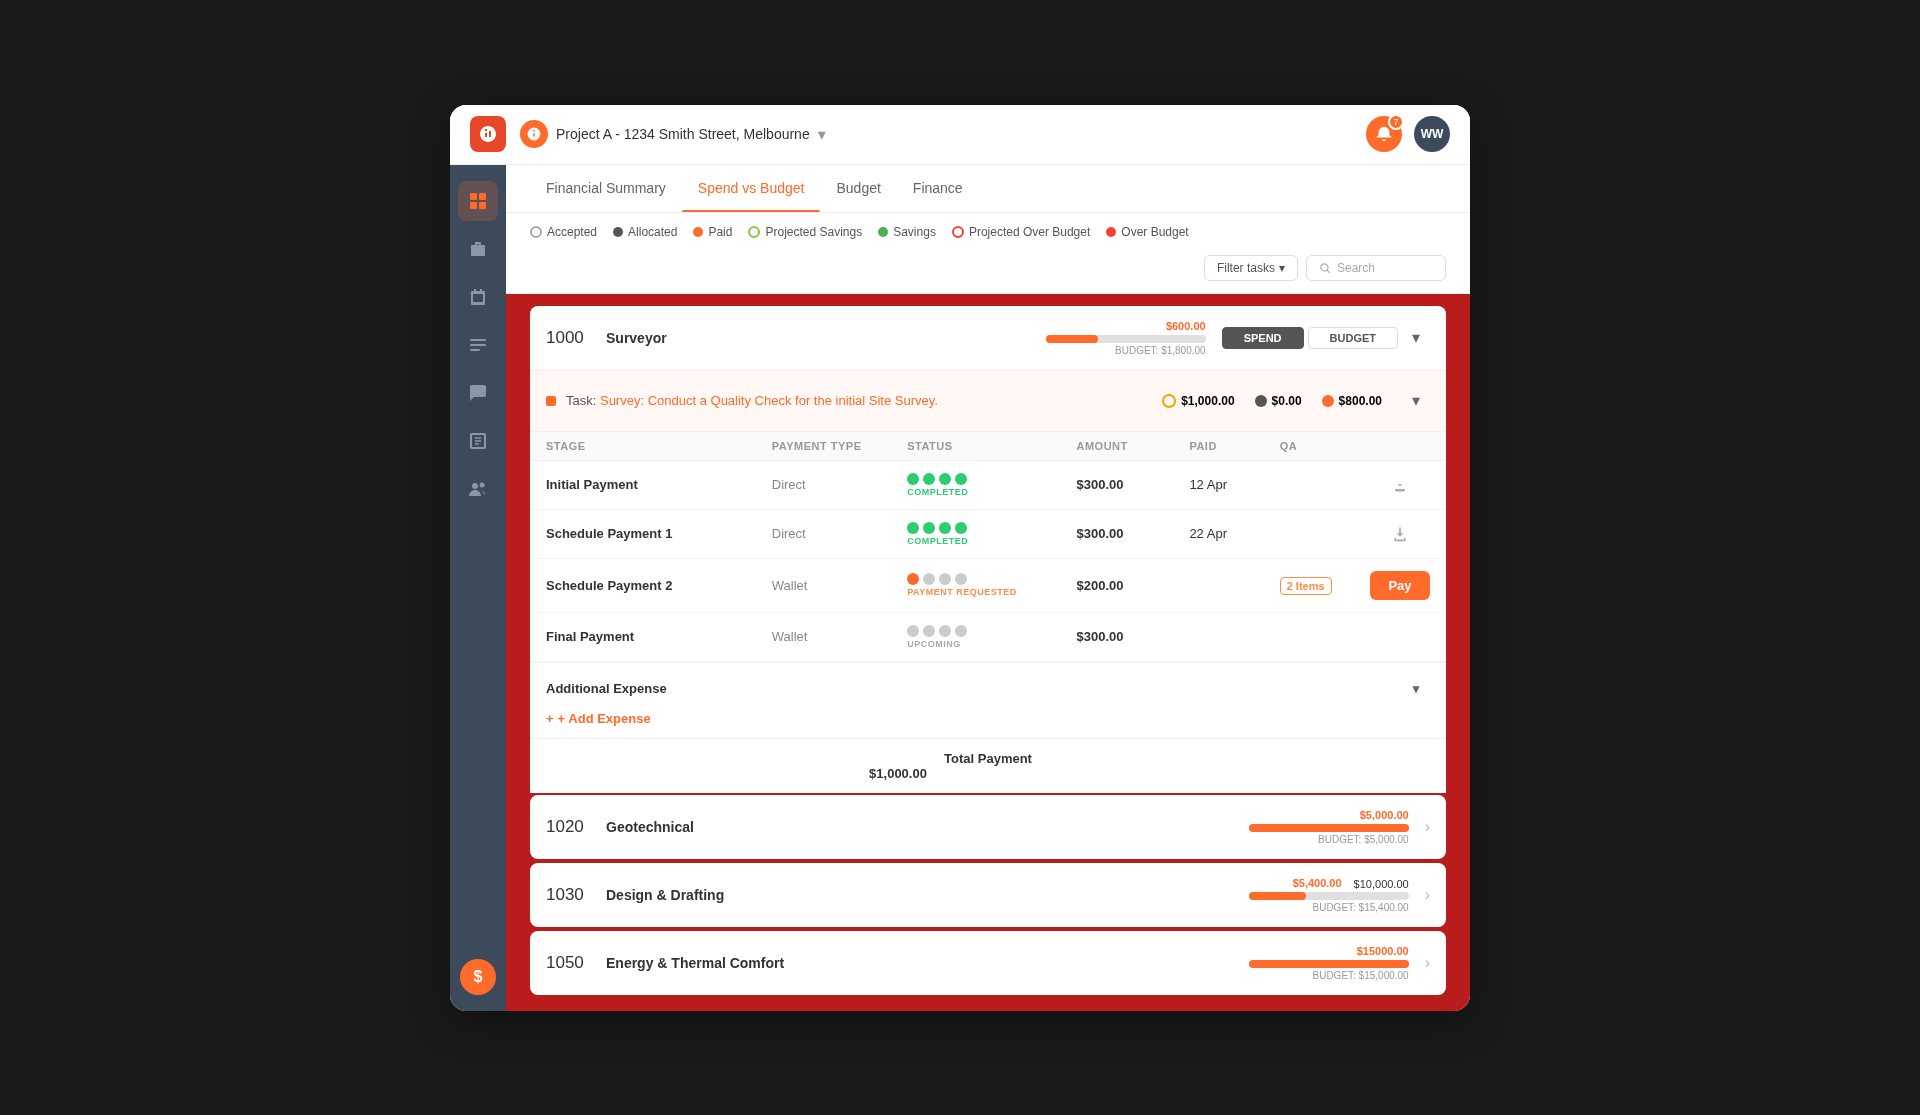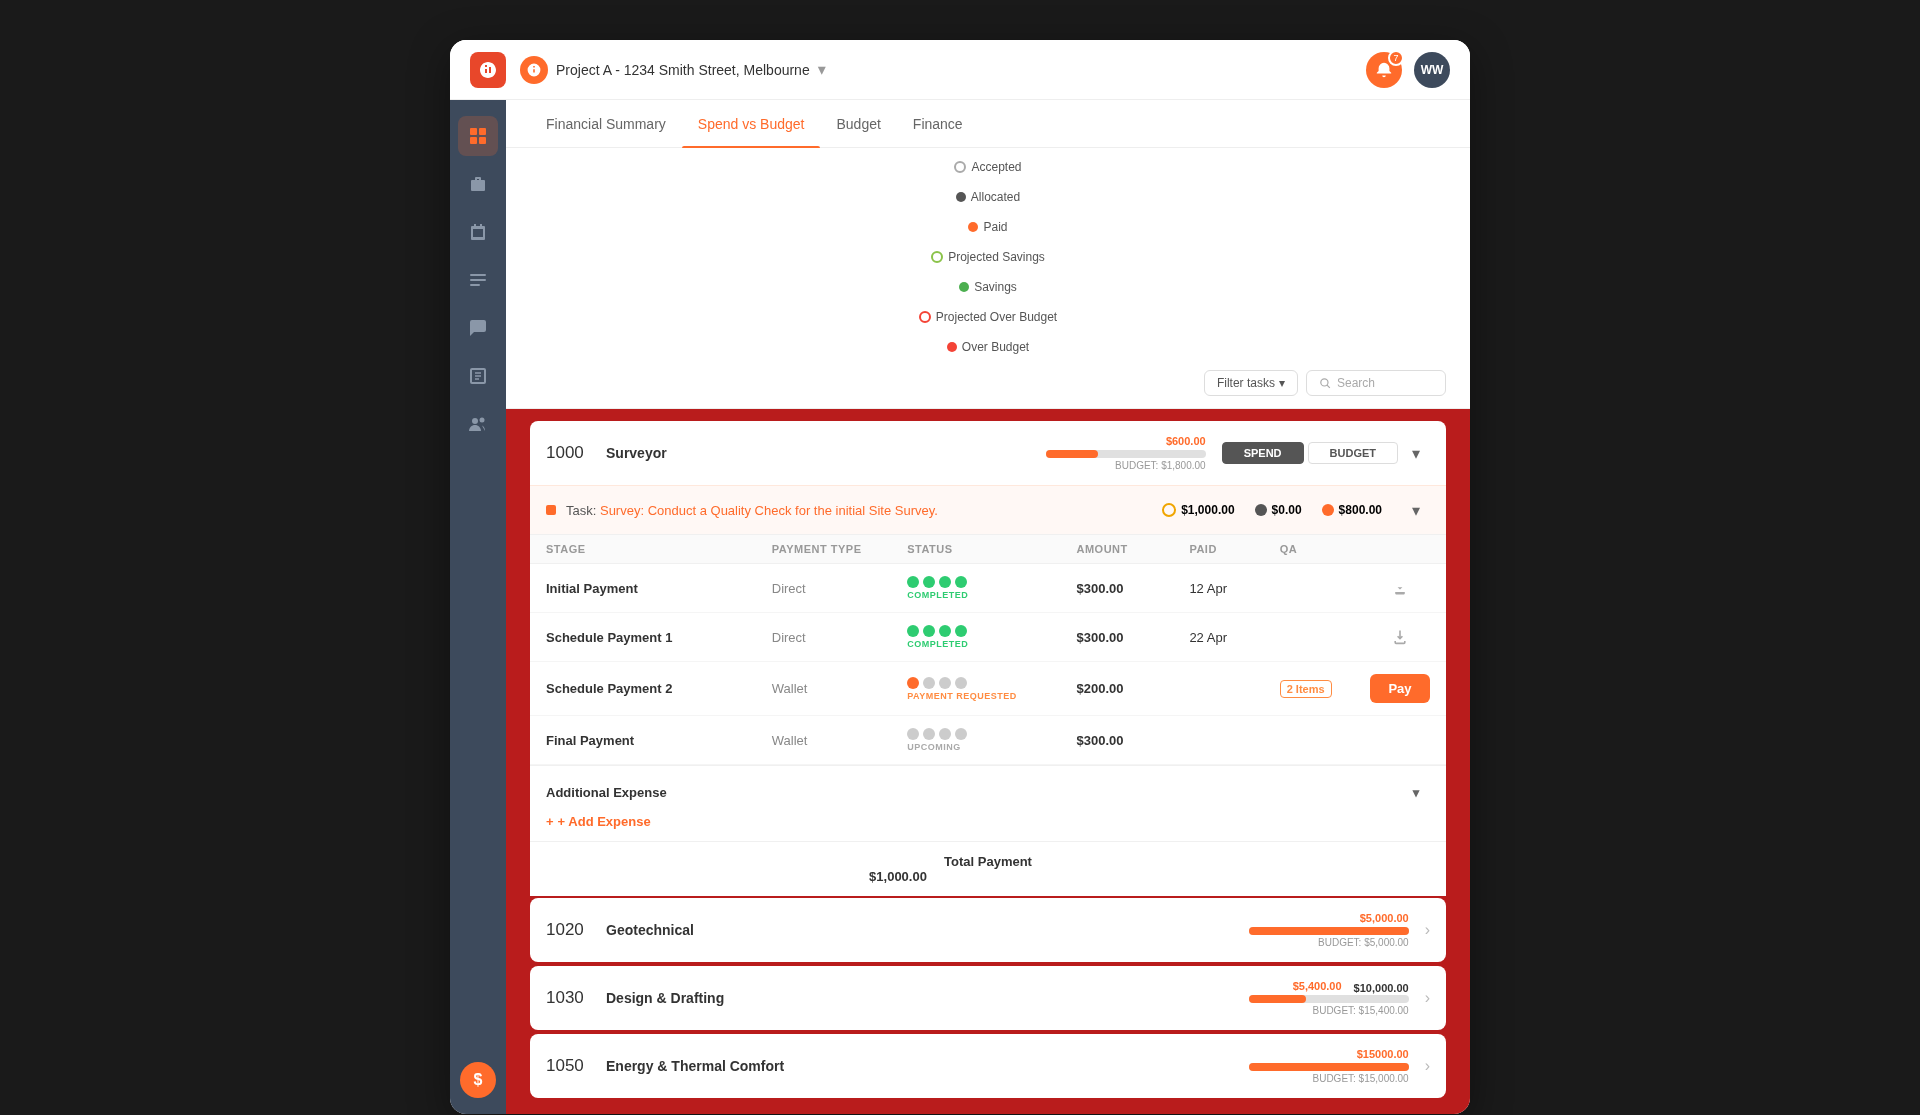--- a/index.html
+++ b/index.html
@@ -187,21 +187,20 @@
     }
     
     .legend-bar {
       background: #fff;
       display: flex;
       align-items: center;
       padding: 12px 24px;
       border-bottom: 1px solid #eee;
       gap: 16px;
       flex-wrap: wrap;
-      flex-direction: column;
     }
     .legend-item {
       display: flex;
       align-items: center;
       gap: 5px;
       font-size: 12px;
       color: #555;
     }
     .legend-dot {
       width: 10px;
@@ -328,21 +327,21 @@
       display: flex;
       align-items: center;
       justify-content: center;
       cursor: pointer;
       color: #666;
     }
     
     .task-row {
       background: #fff8f5;
       border-top: 1px solid #ffe8dc;
-      padding: 10px 16px;
+      padding: 16px 16px;
       display: flex;
       align-items: center;
       gap: 10px;
     }
     .task-indicator {
       width: 10px;
       height: 10px;
       background: #ff6b2b;
       border-radius: 2px;
       flex-shrink: 0;
@@ -828,21 +827,21 @@
           </div>
           <div class="other-chevron">›</div>
         </div>
 
         <div class="other-section">
           <span class="section-number">1030</span>
           <span class="section-title">Design &amp; Drafting</span>
           <div class="budget-bar-container" style="margin-left:auto;margin-right:16px;">
             <div style="display:flex;gap:12px;align-items:center;">
               <span class="budget-amount-label">$5,400.00</span>
-              <span style="font-size:11px;color:#333;font-weight:700;">$10,000.00</span>
+              <span style="font-size:11px;color:#333;font-weight:400;">$10,000.00</span>
             </div>
             <div class="budget-bar-track">
               <div class="budget-bar-fill" style="width:36%;"></div>
             </div>
             <span class="budget-label">BUDGET: $15,400.00</span>
           </div>
           <div class="other-chevron">›</div>
         </div>
 
         <div class="other-section">

